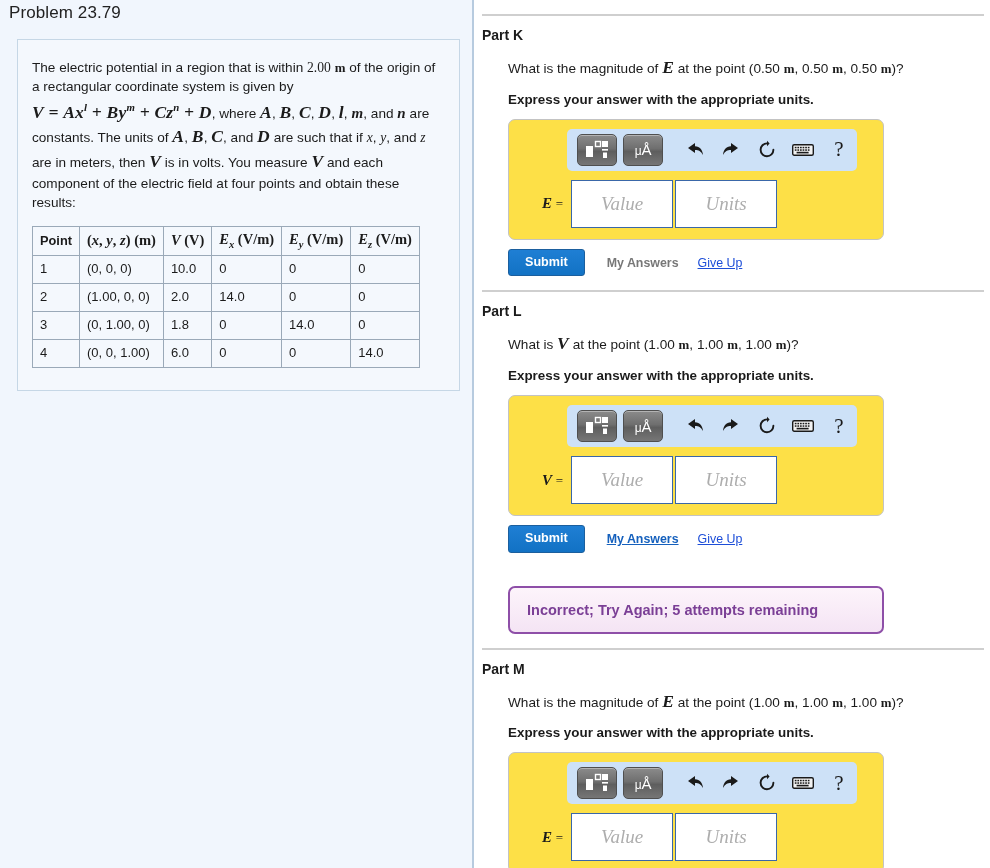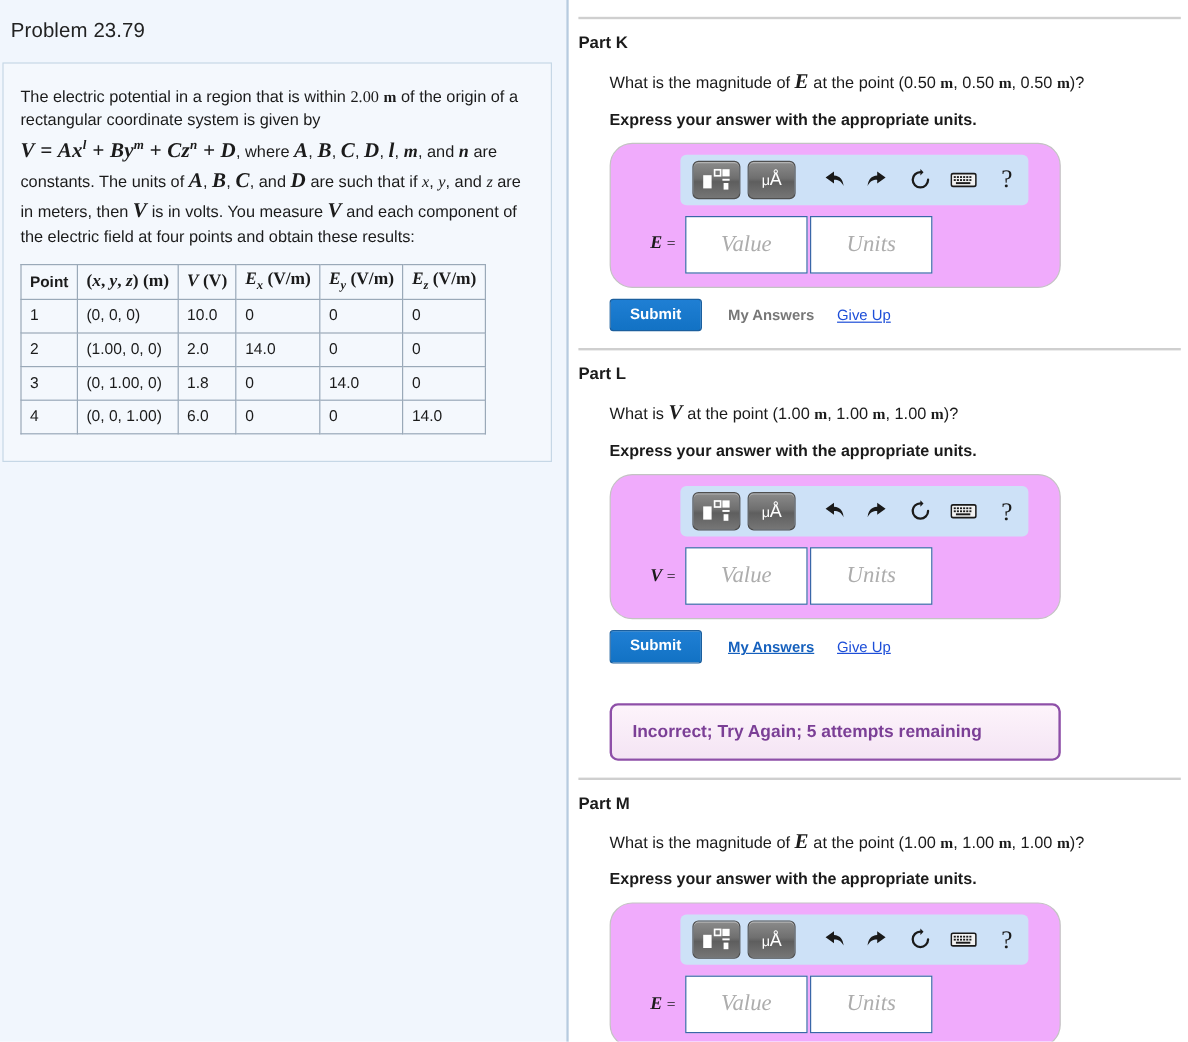--- a/index.html
+++ b/index.html
@@ -27,25 +27,25 @@
     width: 474px;
     height: 868px;
     background: #f1f6fd;
     border-right: 2px solid #b7cbdf;
     box-sizing: border-box;
     position: relative;
   }
   .problem-title {
     font-size: 17px;
     color: #222;
-    padding: 16px 0 0 9px;
+    padding: 3px 0 0 9px;
     letter-spacing: 0.1px;
   }
   .problem-card {
-    margin: 16px 12px 0 2px;
+    margin: 16px 12px 0 17px;
     border: 1px solid #c6d7e6;
     background: #f4f8fd;
     box-sizing: border-box;
     padding: 14px 14px 22px 14px;
     min-height: 296px;
   }
   .stmt {
     font-size: 13.6px;
     line-height: 1.42;
     color: #1b1b1b;
@@ -143,22 +143,22 @@
     font-size: 13.4px;
     font-weight: bold;
     color: #1b1b1b;
     margin-top: 13px;
   }
 
   
   .answer-box {
     margin-top: 12px;
     border: 1px solid #c3c3c3;
-    border-radius: 19px;
-    background: #f0abfc;
+    border-radius: 7px;
+    background: #fde047;
     box-sizing: border-box;
     padding: 9px 10px 11px 10px;
     width: 376px;
   }
   .answer-box.wide { width: 376px; }
 
   .toolbar {
     background: #cde1f7;
     border-radius: 5px;
     height: 42px;

